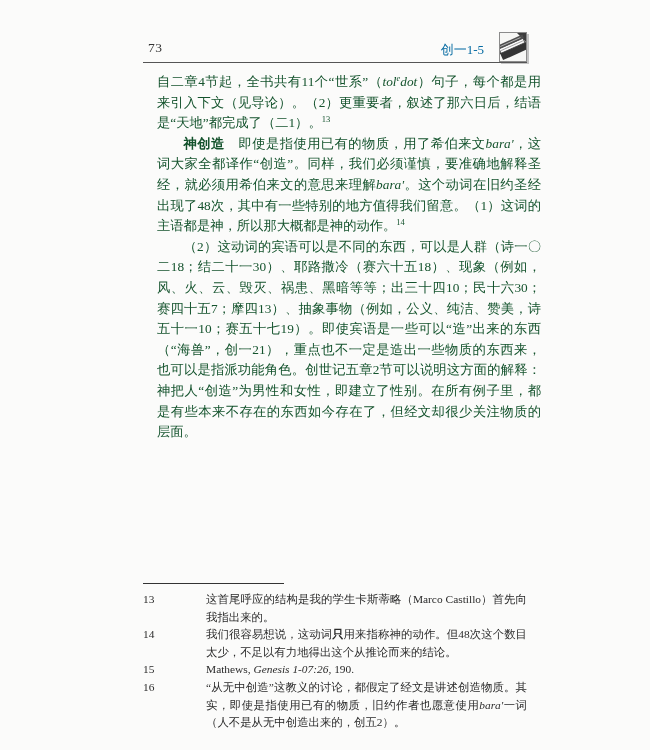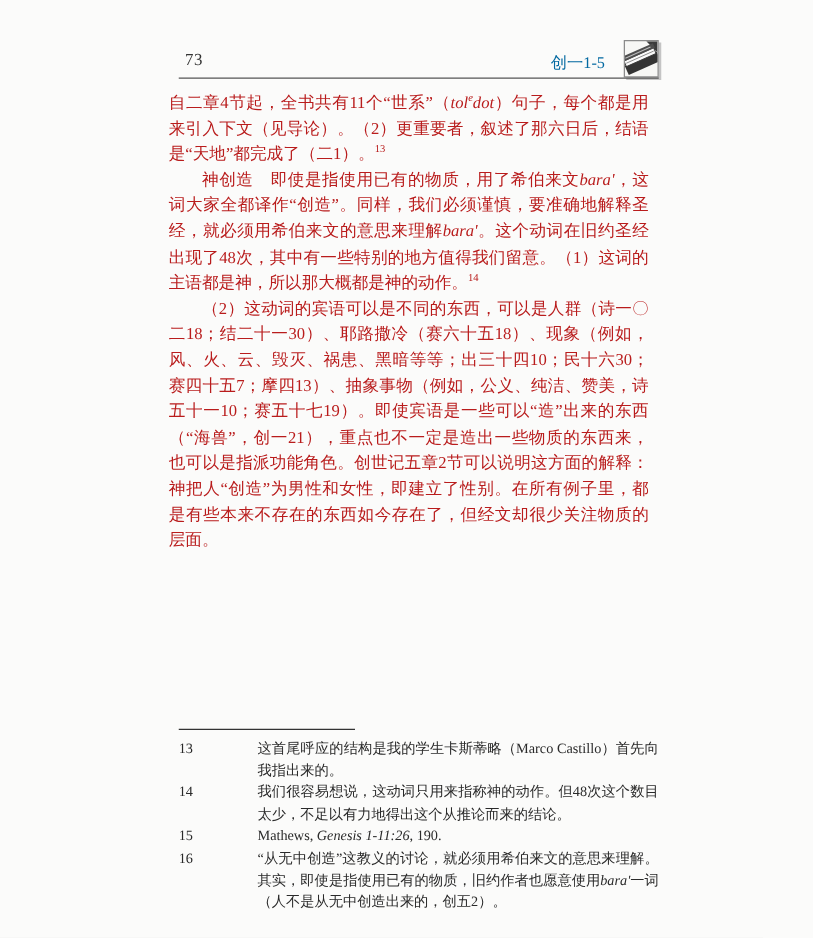--- a/index.html
+++ b/index.html
@@ -18,29 +18,29 @@
   .section-ref{position:absolute;right:43px;top:7px;font-size:13px;color:#0369a1;}
   .header-rule{position:absolute;left:0;top:28px;width:384px;border-top:1.8px solid #555;}
   .icon-box{
     position:absolute;right:0;top:-2px;width:28px;height:30px;
     background:#f7f7f5;border:1px solid #8b8b8b;
     box-shadow:2px 2px 0 #c4c4c4;box-sizing:border-box;
   }
   .icon-box svg{display:block;width:26px;height:28px;}
   
   .content{
-    position:absolute;left:135px;top:72px;width:384px;
+    position:absolute;left:157px;top:72px;width:384px;
     font-size:13.3px;line-height:20.6px;text-align:justify;
-    color:#b91c1c;
+    color:#14532d;
   }
   .content p{margin:0;padding:0;}
   .content p.ind{text-indent:2em;}
   sup{font-size:8.5px;line-height:0;vertical-align:super;}
   .it{font-style:italic;}
-  .bd{font-weight:normal;}
+  .bd{font-weight:bold;}
   
   .fn-rule{position:absolute;left:143px;top:583px;width:141px;border-top:1.6px solid #333;}
   .footnotes{
     position:absolute;left:143px;top:591px;width:384px;
     font-size:11.4px;line-height:17.6px;color:#2a2a2a;
   }
   .fn{display:flex;}
   .fn-num{flex:0 0 28px;width:28px;}
   .fn-body{flex:1;text-align:justify;margin-left:35px;}
 </style>
@@ -79,21 +79,21 @@
     <div class="fn">
       <span class="fn-num">13</span>
       <span class="fn-body"><span>这首尾呼应的结构是我的学生卡斯蒂略（Marco Castillo）首先向我指出来的。</span></span>
     </div>
     <div class="fn">
       <span class="fn-num">14</span>
       <span class="fn-body"><span>我们很容易想说，这动词</span><span class="bd">只</span><span>用来指称神的动作。但48次这个数目太少，不足以有力地得出这个从推论而来的结论。</span></span>
     </div>
     <div class="fn">
       <span class="fn-num">15</span>
-      <span class="fn-body"><span>Mathews, </span><span class="it">Genesis 1-11:26</span><span>, 190.</span></span>
+      <span class="fn-body"><span>Mathews, </span><span class="it">Genesis 1-07:26</span><span>, 190.</span></span>
     </div>
     <div class="fn">
       <span class="fn-num">16</span>
-      <span class="fn-body"><span>“从无中创造”这教义的讨论，就必须用希伯来文的意思来理解。其实，即使是指使用已有的物质，旧约作者也愿意使用</span><span class="it">bara'</span><span>一词（人不是从无中创造出来的，创五2）。</span></span>
+      <span class="fn-body"><span>“从无中创造”这教义的讨论，都假定了经文是讲述创造物质。其实，即使是指使用已有的物质，旧约作者也愿意使用</span><span class="it">bara'</span><span>一词（人不是从无中创造出来的，创五2）。</span></span>
     </div>
   </div>
 
 </div>
 
 </body></html>

